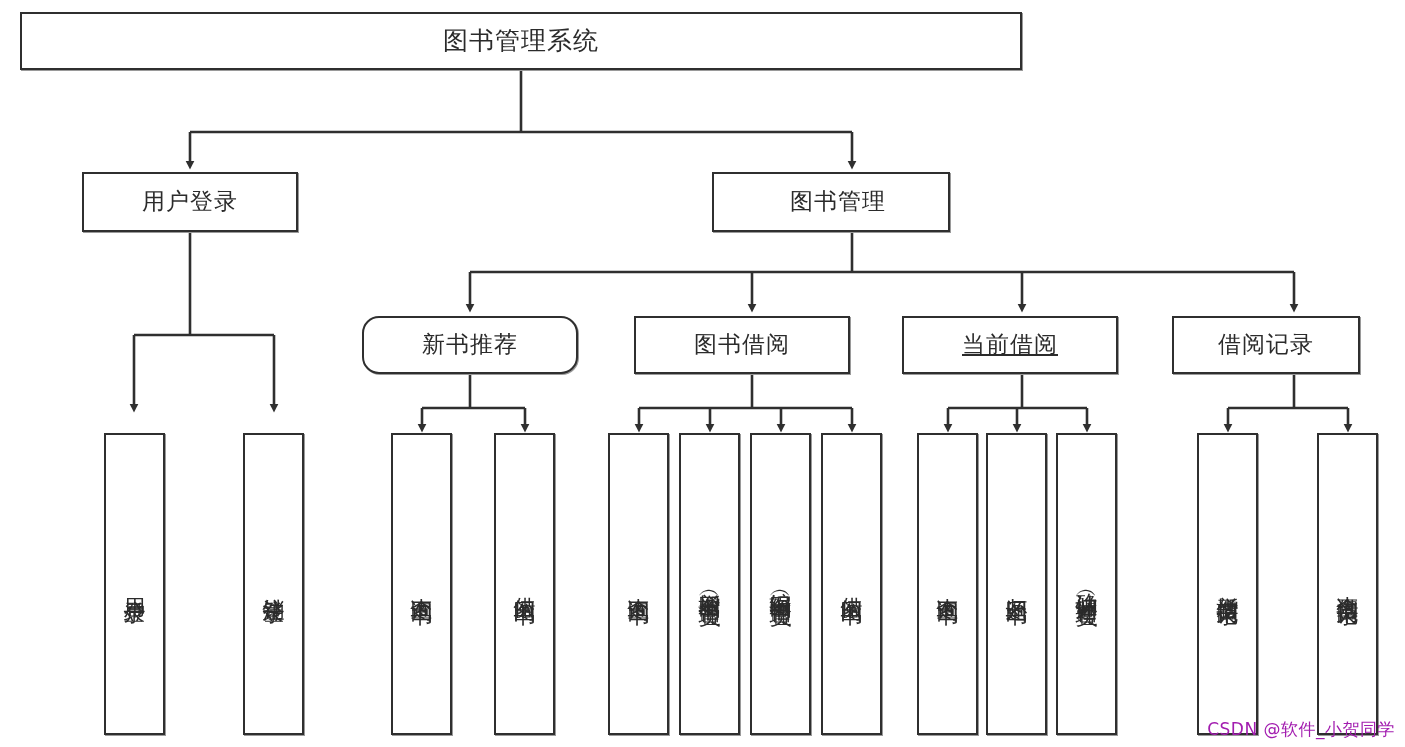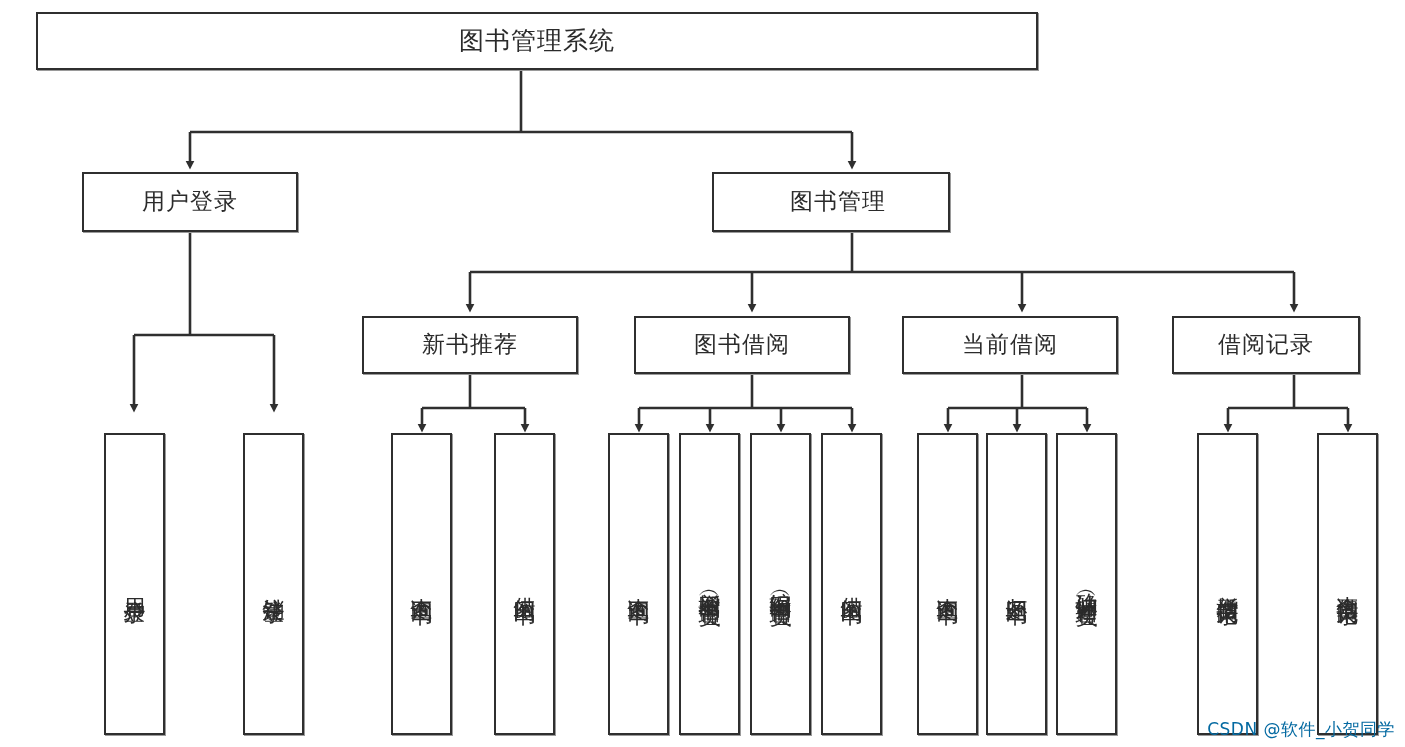--- a/index.html
+++ b/index.html
@@ -51,28 +51,27 @@
     font-size: 22px;
     line-height: 1.28;
     letter-spacing: 2px;
     align-items: center;
     justify-content: center;
     padding: 8px 0;
     text-align: center;
   }
   .node.root {
     font-size: 25px;
-    margin-left: 16px;
   }
   #watermark {
     position: absolute;
     right: 10px;
     bottom: 6px;
     font-size: 17px;
-    color: #0369a1;
+    color: #a21caf;
     letter-spacing: 0.5px;
     z-index: 5;
     white-space: nowrap;
     font-family: "DejaVu Sans", "Liberation Sans", sans-serif;
   }
 </style>
 </head>
 <body>
 
 <div id="diagram-root">
@@ -128,25 +127,25 @@
       <path d="M1348,408 L1348,428" marker-end="url(#arrow)"></path>
     </g>
   </svg>
 
   <div class="node horiz root" style="left:20px; top:12px; width:1002px; height:58px;">图书管理系统</div>
 
   <div class="node horiz" style="left:82px; top:172px; width:216px; height:60px;">用户登录</div>
 
   <div class="node horiz" style="left:712px; top:172px; width:238px; height:60px;padding-left:20px;">图书管理</div>
 
-  <div class="node horiz" style="left:362px; top:316px; width:216px; height:58px;">新书推荐</div>
+  <div class="node horiz" style="left:362px; top:316px; width:216px; height:58px;border-radius:17px;">新书推荐</div>
 
   <div class="node horiz" style="left:634px; top:316px; width:216px; height:58px;">图书借阅</div>
 
-  <div class="node horiz" style="left:902px; top:316px; width:216px; height:58px;">当前借阅</div>
+  <div class="node horiz" style="left:902px; top:316px; width:216px; height:58px;text-decoration:underline;">当前借阅</div>
 
   <div class="node horiz" style="left:1172px; top:316px; width:188px; height:58px;">借阅记录</div>
 
   <div class="node vert" style="left:104px; top:433px; width:61px; height:302px;">用户登录</div>
 
   <div class="node vert" style="left:243px; top:433px; width:61px; height:302px;">注销登录</div>
 
   <div class="node vert" style="left:391px; top:433px; width:61px; height:302px;">查询图书</div>
 
   <div class="node vert" style="left:494px; top:433px; width:61px; height:302px;">借阅图书</div>

